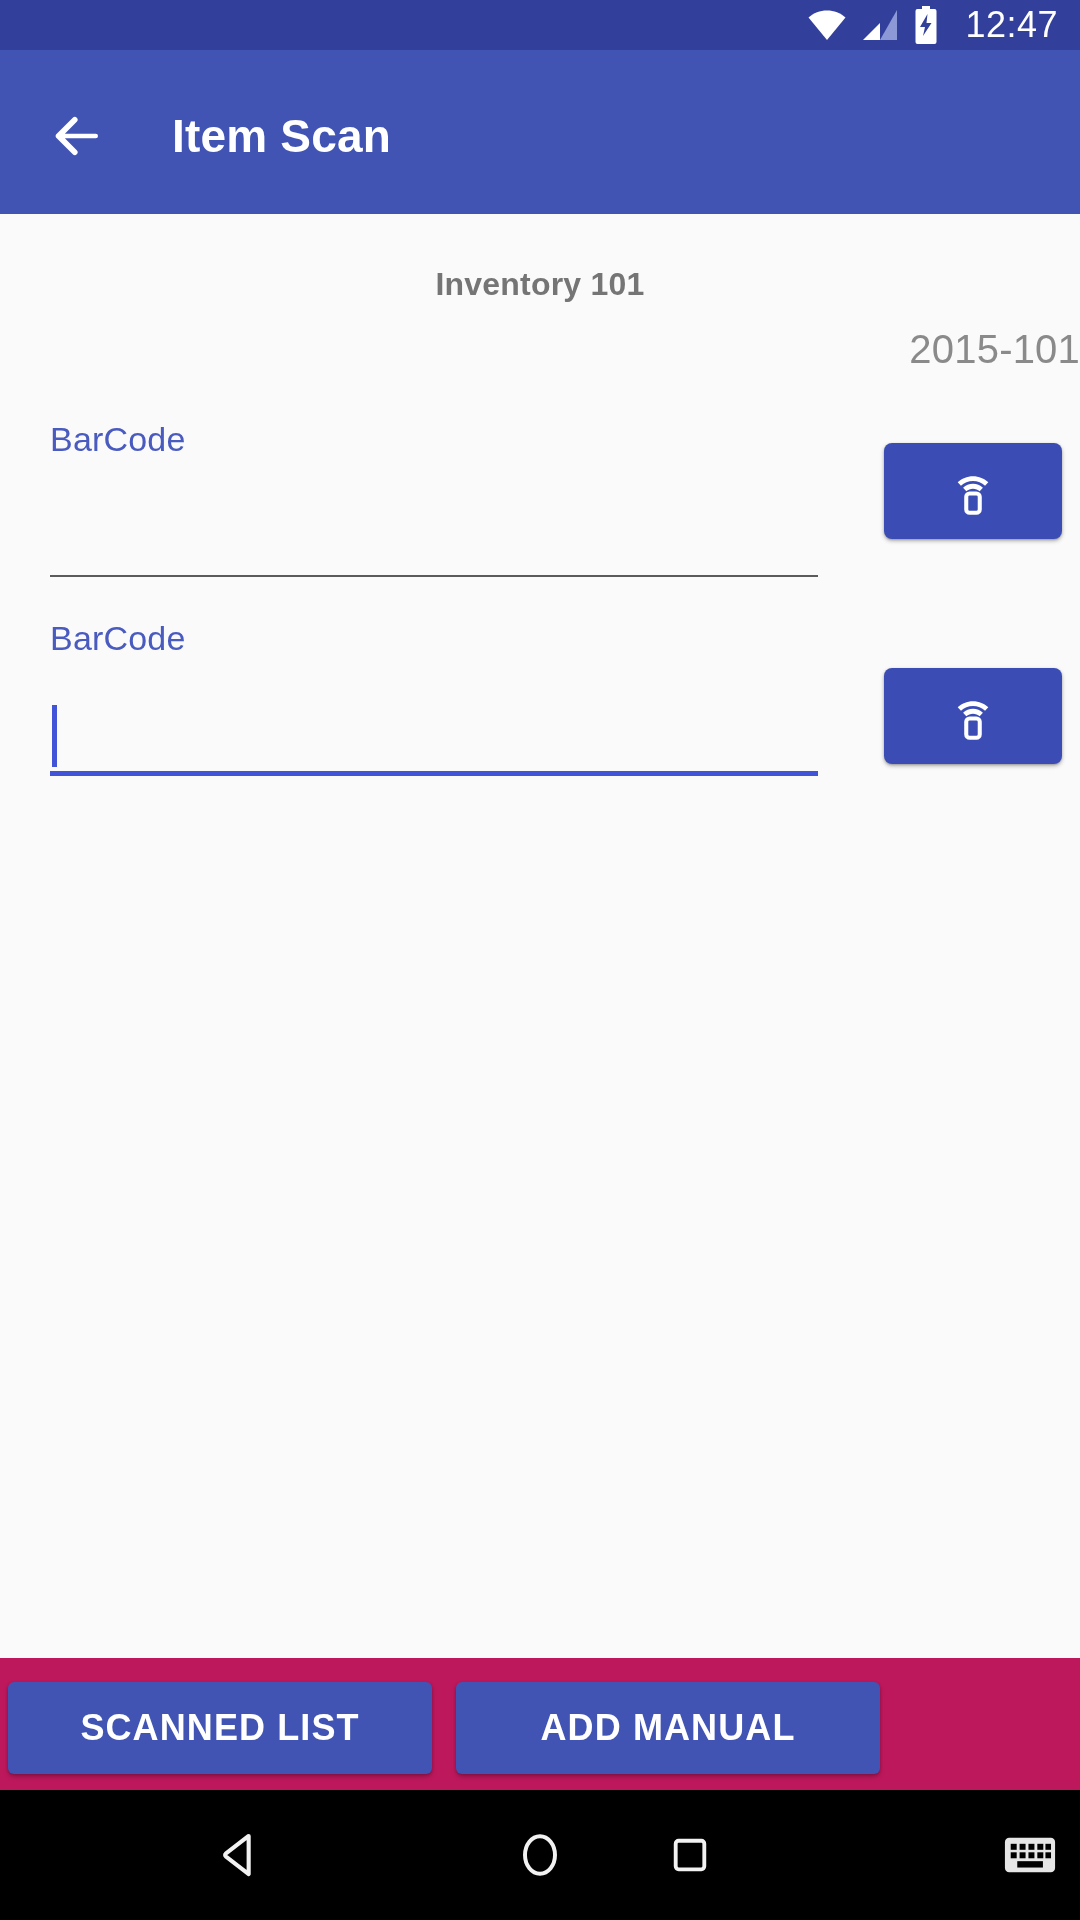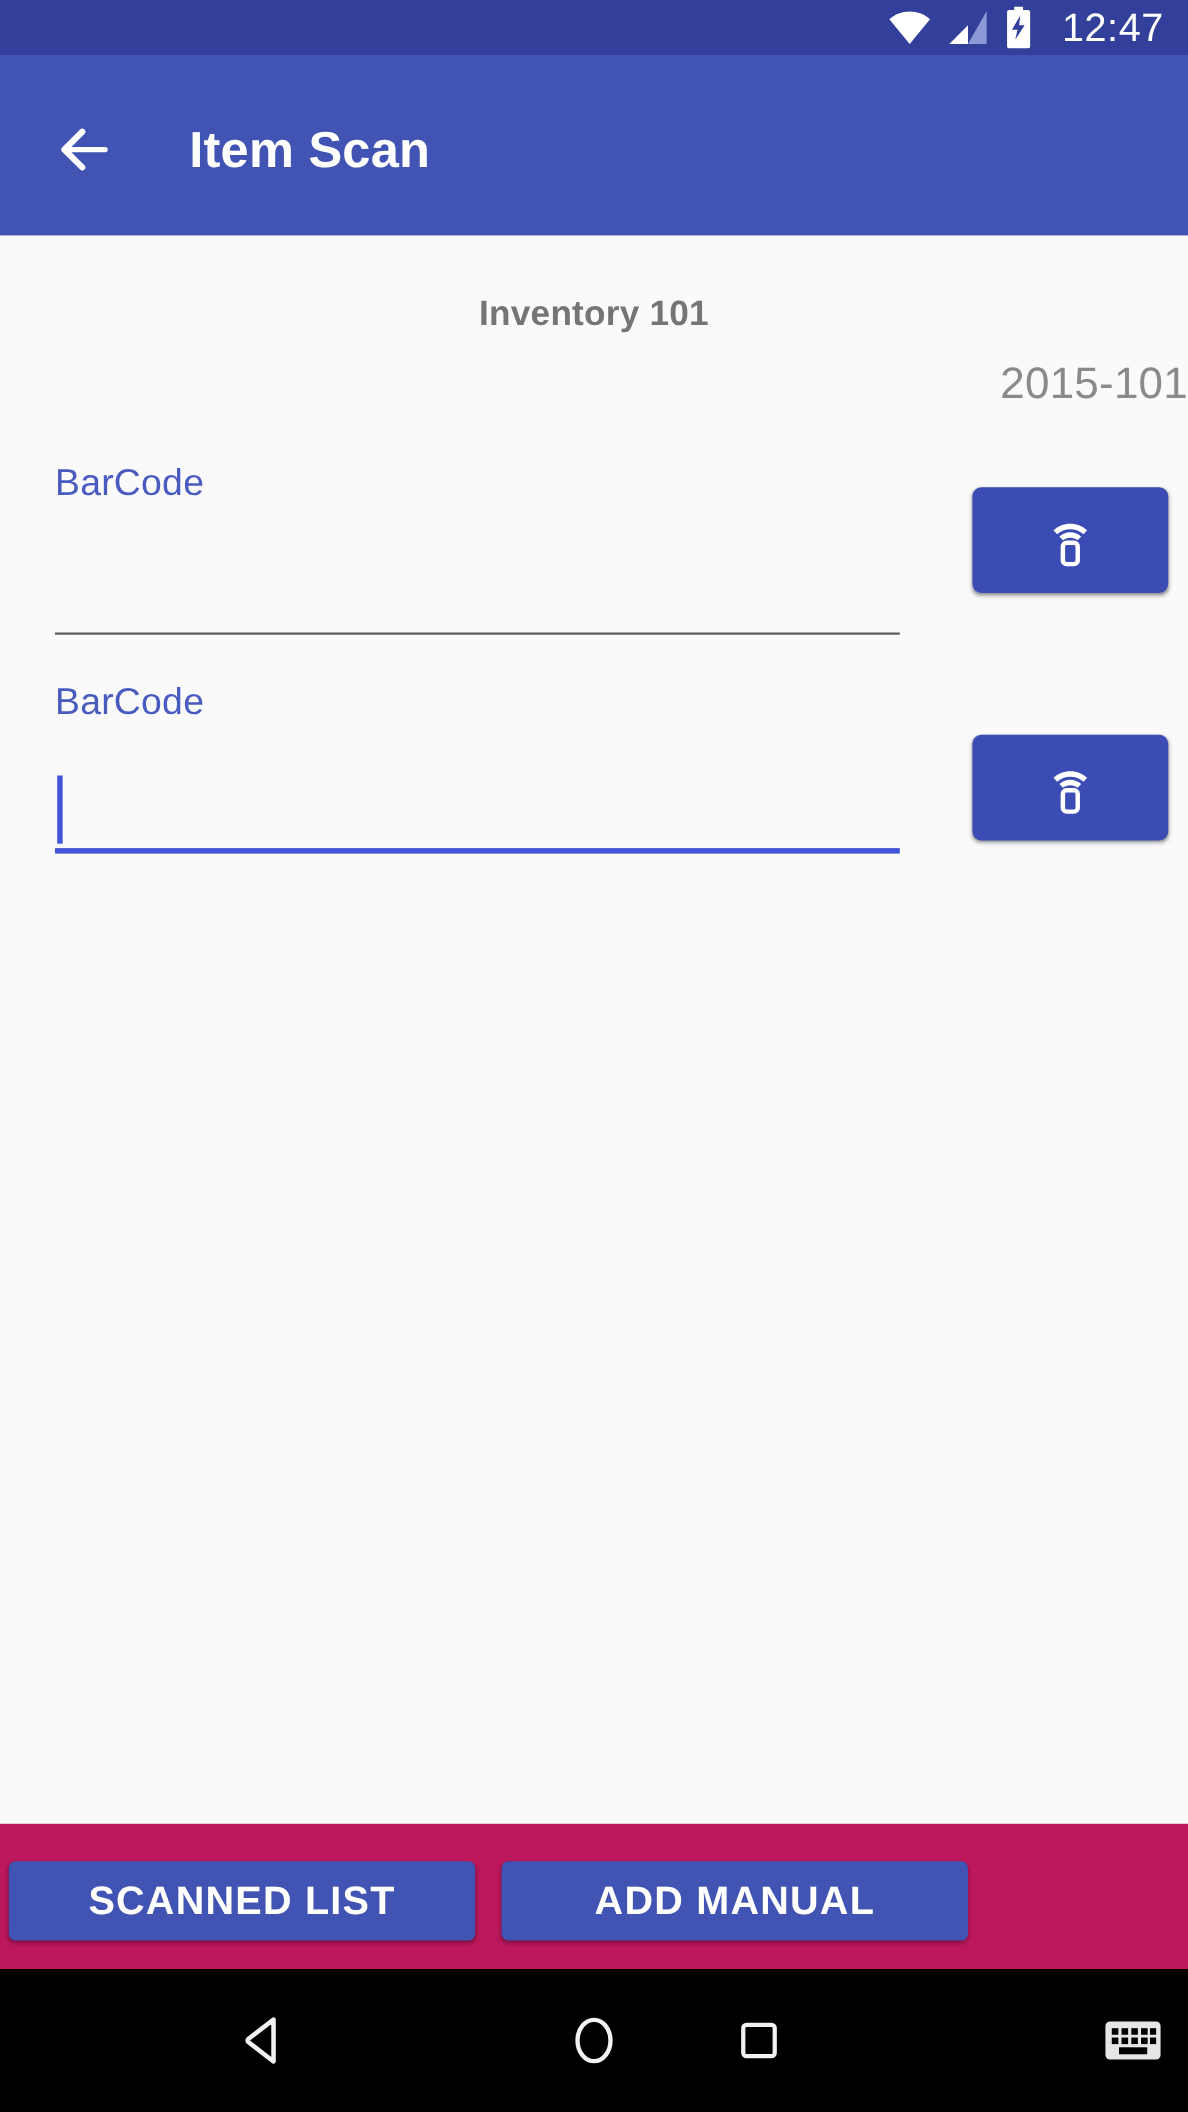--- a/index.html
+++ b/index.html
@@ -181,21 +181,21 @@
   .bottom-bar {
     position: absolute;
     left: 0;
     bottom: 130px;
     width: 1080px;
     height: 124px;
     display: flex;
     align-items: center;
   }
   .action-btn {
-    height: 72px;
+    height: 92px;
     border: none;
     border-radius: 6px;
     background: #4154b4;
     color: #ffffff;
     font-family: "Liberation Sans", sans-serif;
     font-size: 36px;
     font-weight: bold;
     letter-spacing: 1.1px;
     cursor: pointer;
     box-shadow: 0 3px 5px rgba(0,0,0,0.22), 0 1px 3px rgba(0,0,0,0.16);

